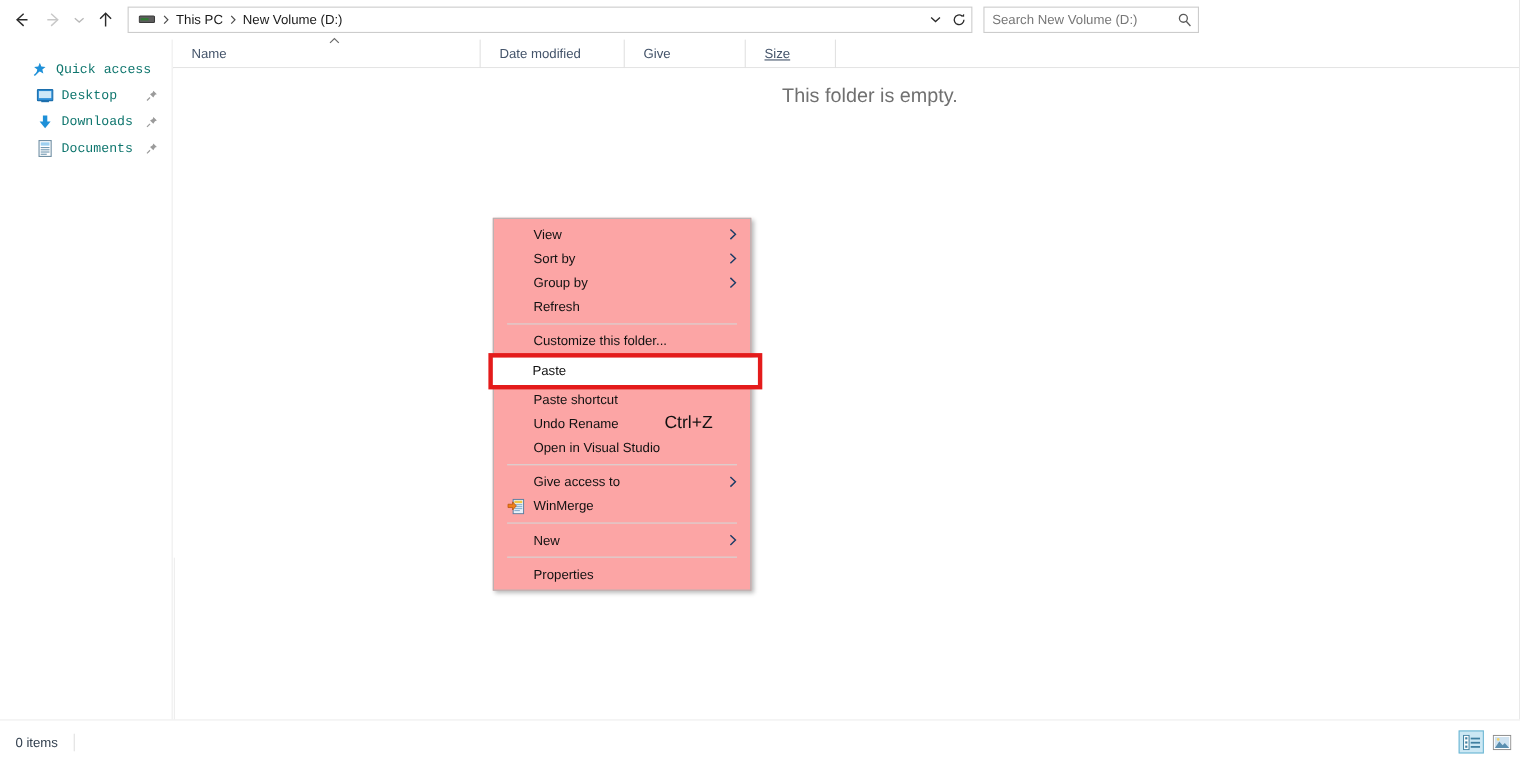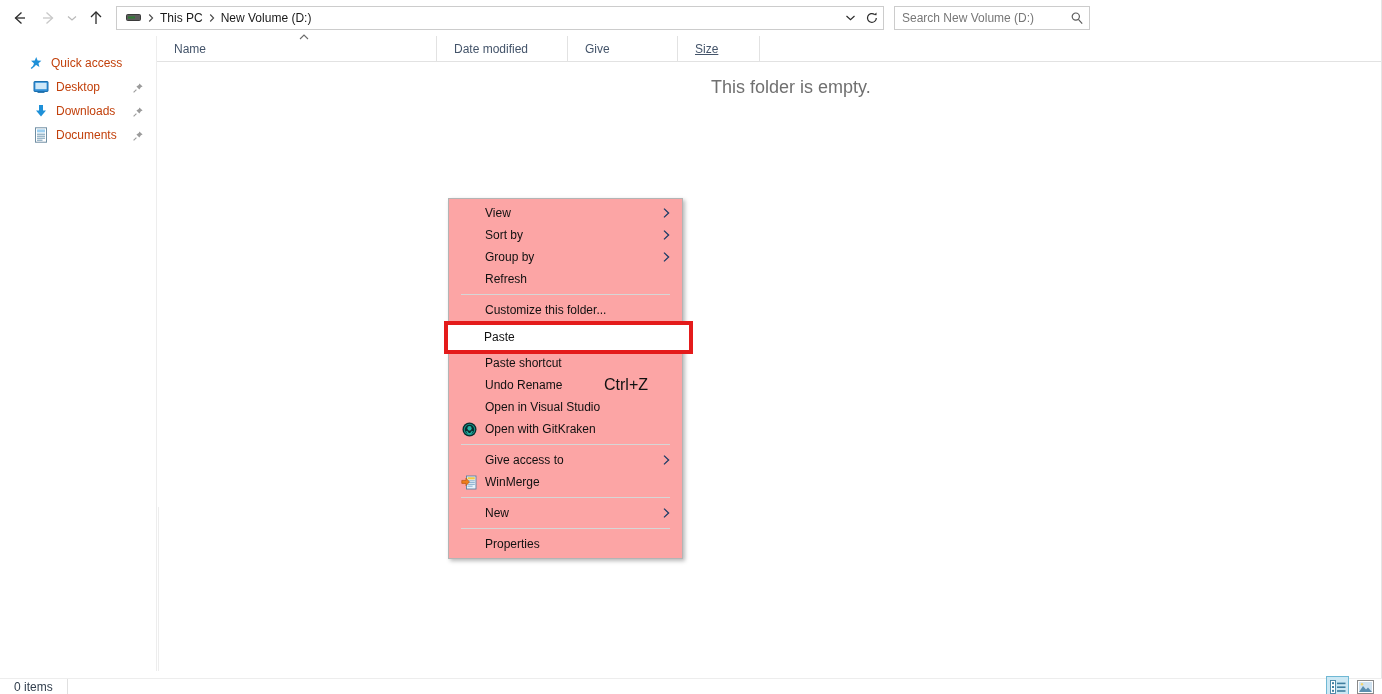--- a/index.html
+++ b/index.html
@@ -151,22 +151,23 @@
   .side-item.root { padding-left: 28px; }
   .side-item.child { padding-left: 33px; }
   .side-ico {
     width: 16px; height: 16px;
     flex: 0 0 auto;
     margin-right: 7px;
     display: flex; align-items: center; justify-content: center;
   }
   .side-label {
     font-size: 12px;
-    color: #c2410c;
+    color: #0f766e;
     white-space: nowrap;
+    font-family: Liberation Mono, monospace;
   }
   .pin {
     position: absolute;
     right: 12px; top: 5px;
     width: 12px; height: 12px;
     color: #9b9b9b;
   }
 
   
   .content {
@@ -186,21 +187,21 @@
     position: absolute;
     left: 0px; top: 445px;
     width: 1px; height: 164px;
     background: #ededed;
   }
 
   
   .statusbar {
     position: absolute;
     left: 0; bottom: 0;
-    width: 1382px; height: 16px;
+    width: 1382px; height: 40px;
     background: #ffffff;
     border-top: 1px solid #ededed;
     display: flex; align-items: center;
   }
   .status-text {
     font-size: 12px;
     color: #33404f;
     margin-left: 14px;
     white-space: nowrap;
   }
@@ -508,31 +509,20 @@
     </div>
     <div class="mi">
       <span class="mi-label">Paste shortcut</span>
     </div>
     <div class="mi">
       <span class="mi-label">Undo Rename</span>
       <span class="mi-accel">Ctrl+Z</span>
     </div>
     <div class="mi">
       <span class="mi-label">Open in Visual Studio</span>
-    </div>
-    <div class="mi">
-      <span class="mi-icon">
-        <svg width="15" height="15" viewBox="0 0 15 15">
-          <circle cx="7.5" cy="7.5" r="7" fill="#0b2b2e"></circle>
-          <circle cx="7.5" cy="7.5" r="5.2" fill="none" stroke="#179287" stroke-width="1.1"></circle>
-          <ellipse cx="7.5" cy="6.3" rx="2.1" ry="2.4" fill="#25b3a6"></ellipse>
-          <path d="M4.6 9 Q5.6 11.6 7.5 11.9 Q9.4 11.6 10.4 9" fill="none" stroke="#25b3a6" stroke-width="1.2"></path>
-        </svg>
-      </span>
-      <span class="mi-label">Open with GitKraken</span>
     </div>
 
     <div class="msep"></div>
 
     <div class="mi">
       <span class="mi-label">Give access to</span>
       <span class="mi-arrow">
         <svg width="9" height="12" viewBox="0 0 9 12">
             <path d="M2 1.6 L6.6 6 L2 10.4" fill="none" stroke="#1b3b66" stroke-width="1.3"></path>
           </svg>

